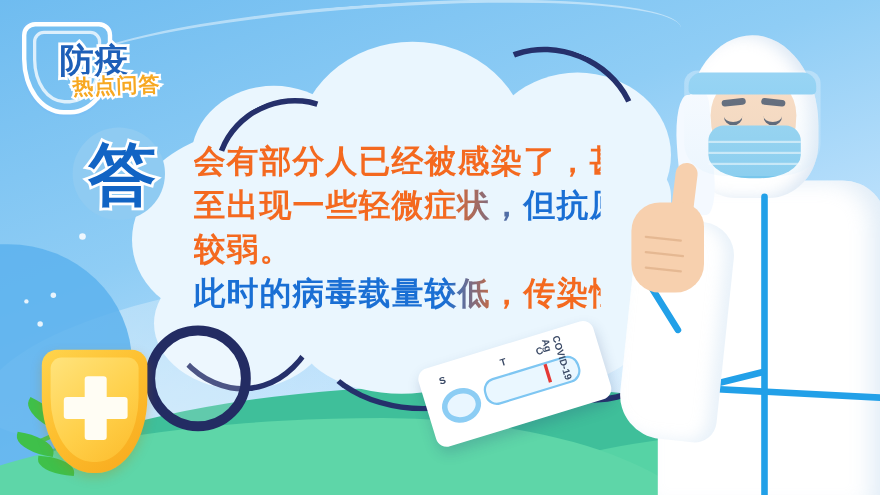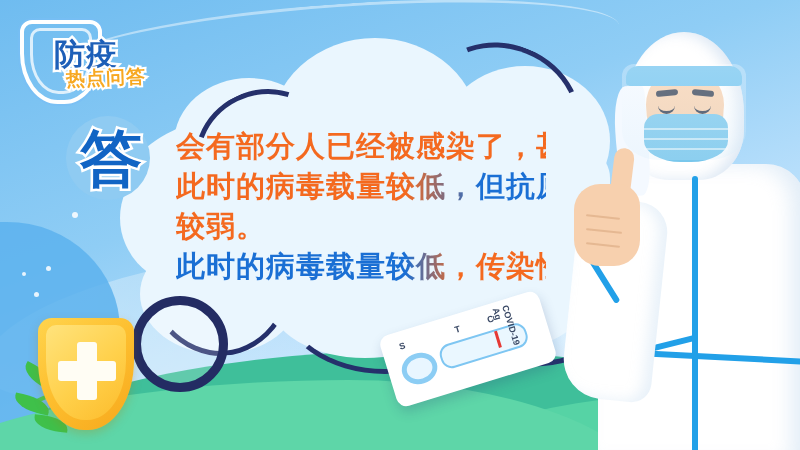--- a/index.html
+++ b/index.html
@@ -294,21 +294,21 @@
     <div class="stroke" style="left:18px;top:118px;width:150px;height:190px;transform:rotate(176deg);"></div>
     <div class="stroke" style="left:160px;top:186px;width:200px;height:140px;transform:rotate(180deg);"></div>
     <div class="stroke" style="left:318px;top:168px;width:180px;height:150px;transform:rotate(186deg);"></div>
   </div>
 
   <div class="ans-badge"></div>
   <div class="ans-char">答</div>
 
   <div class="answer">
     <div class="line l1">会有部分人已经被感染了，甚</div>
-    <div class="line l2">此时的病毒载量较低，但抗原</div>
+    <div class="line l2">至出现一些轻微症状，但抗原</div>
     <div class="line l5">较弱。</div>
     <div class="line l4">此时的病毒载量较低，传染性</div>
   </div>
 
   <div class="logo">
     <div class="shield"></div>
     <div class="shield-in"></div>
     <div class="t1">防疫</div>
     <div class="t2">热点问答</div>
   </div>

